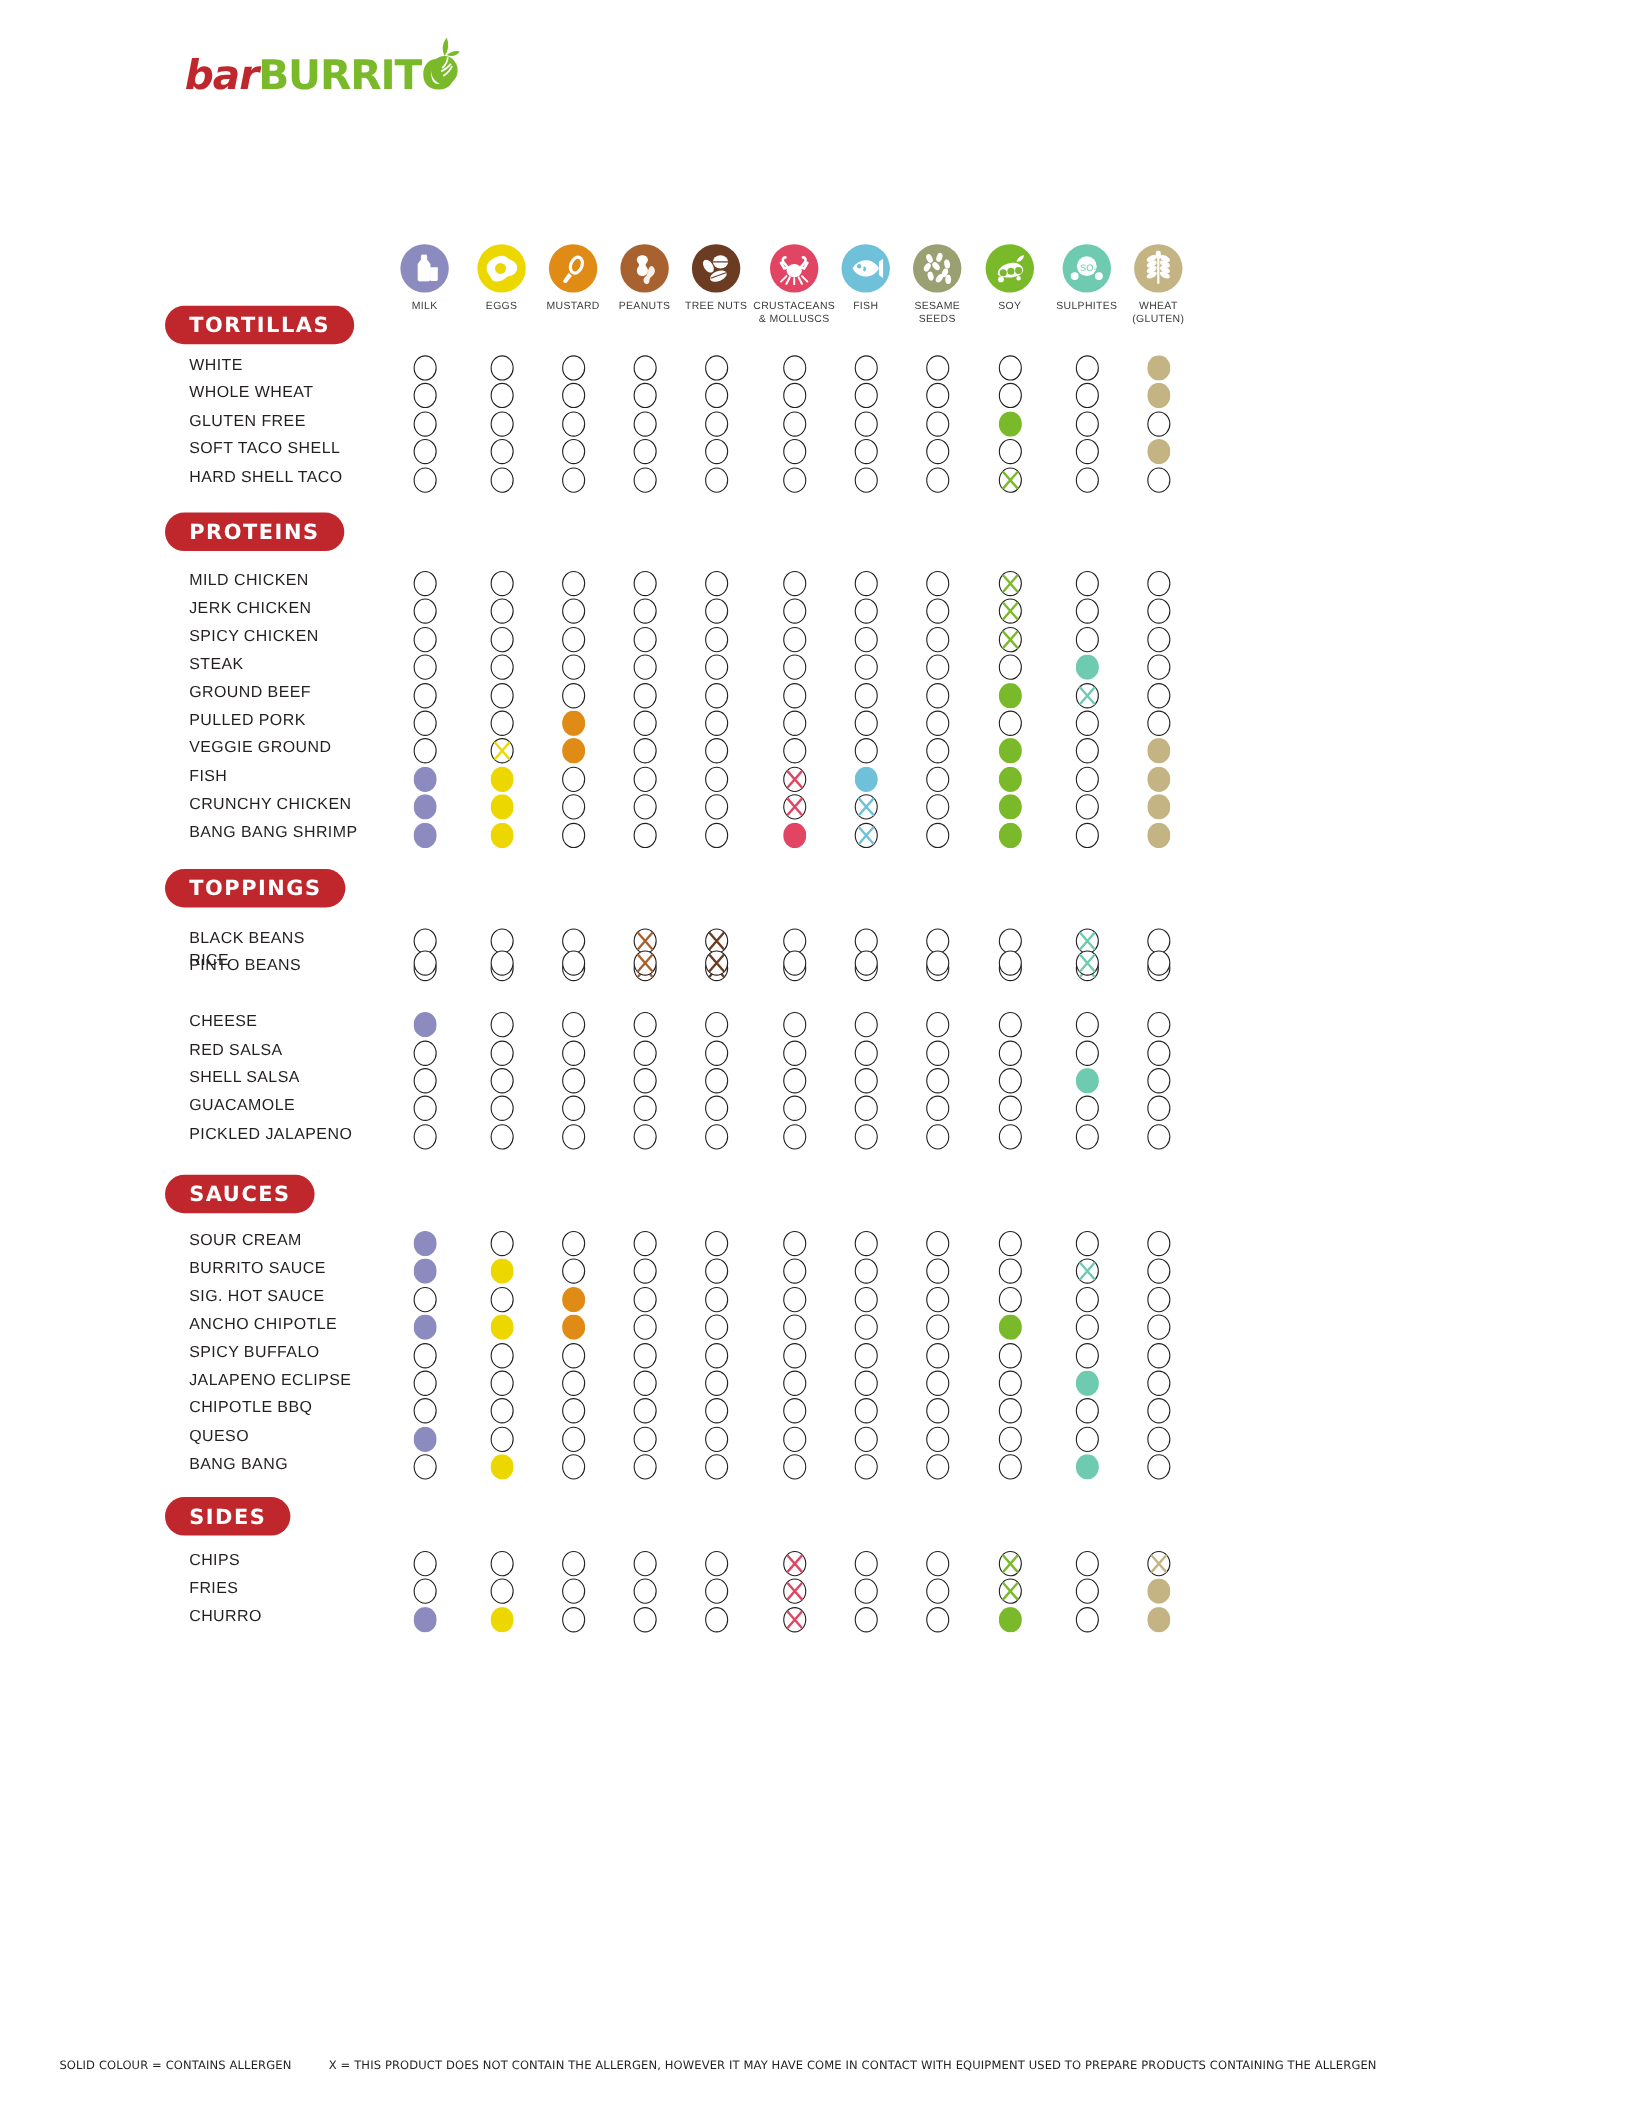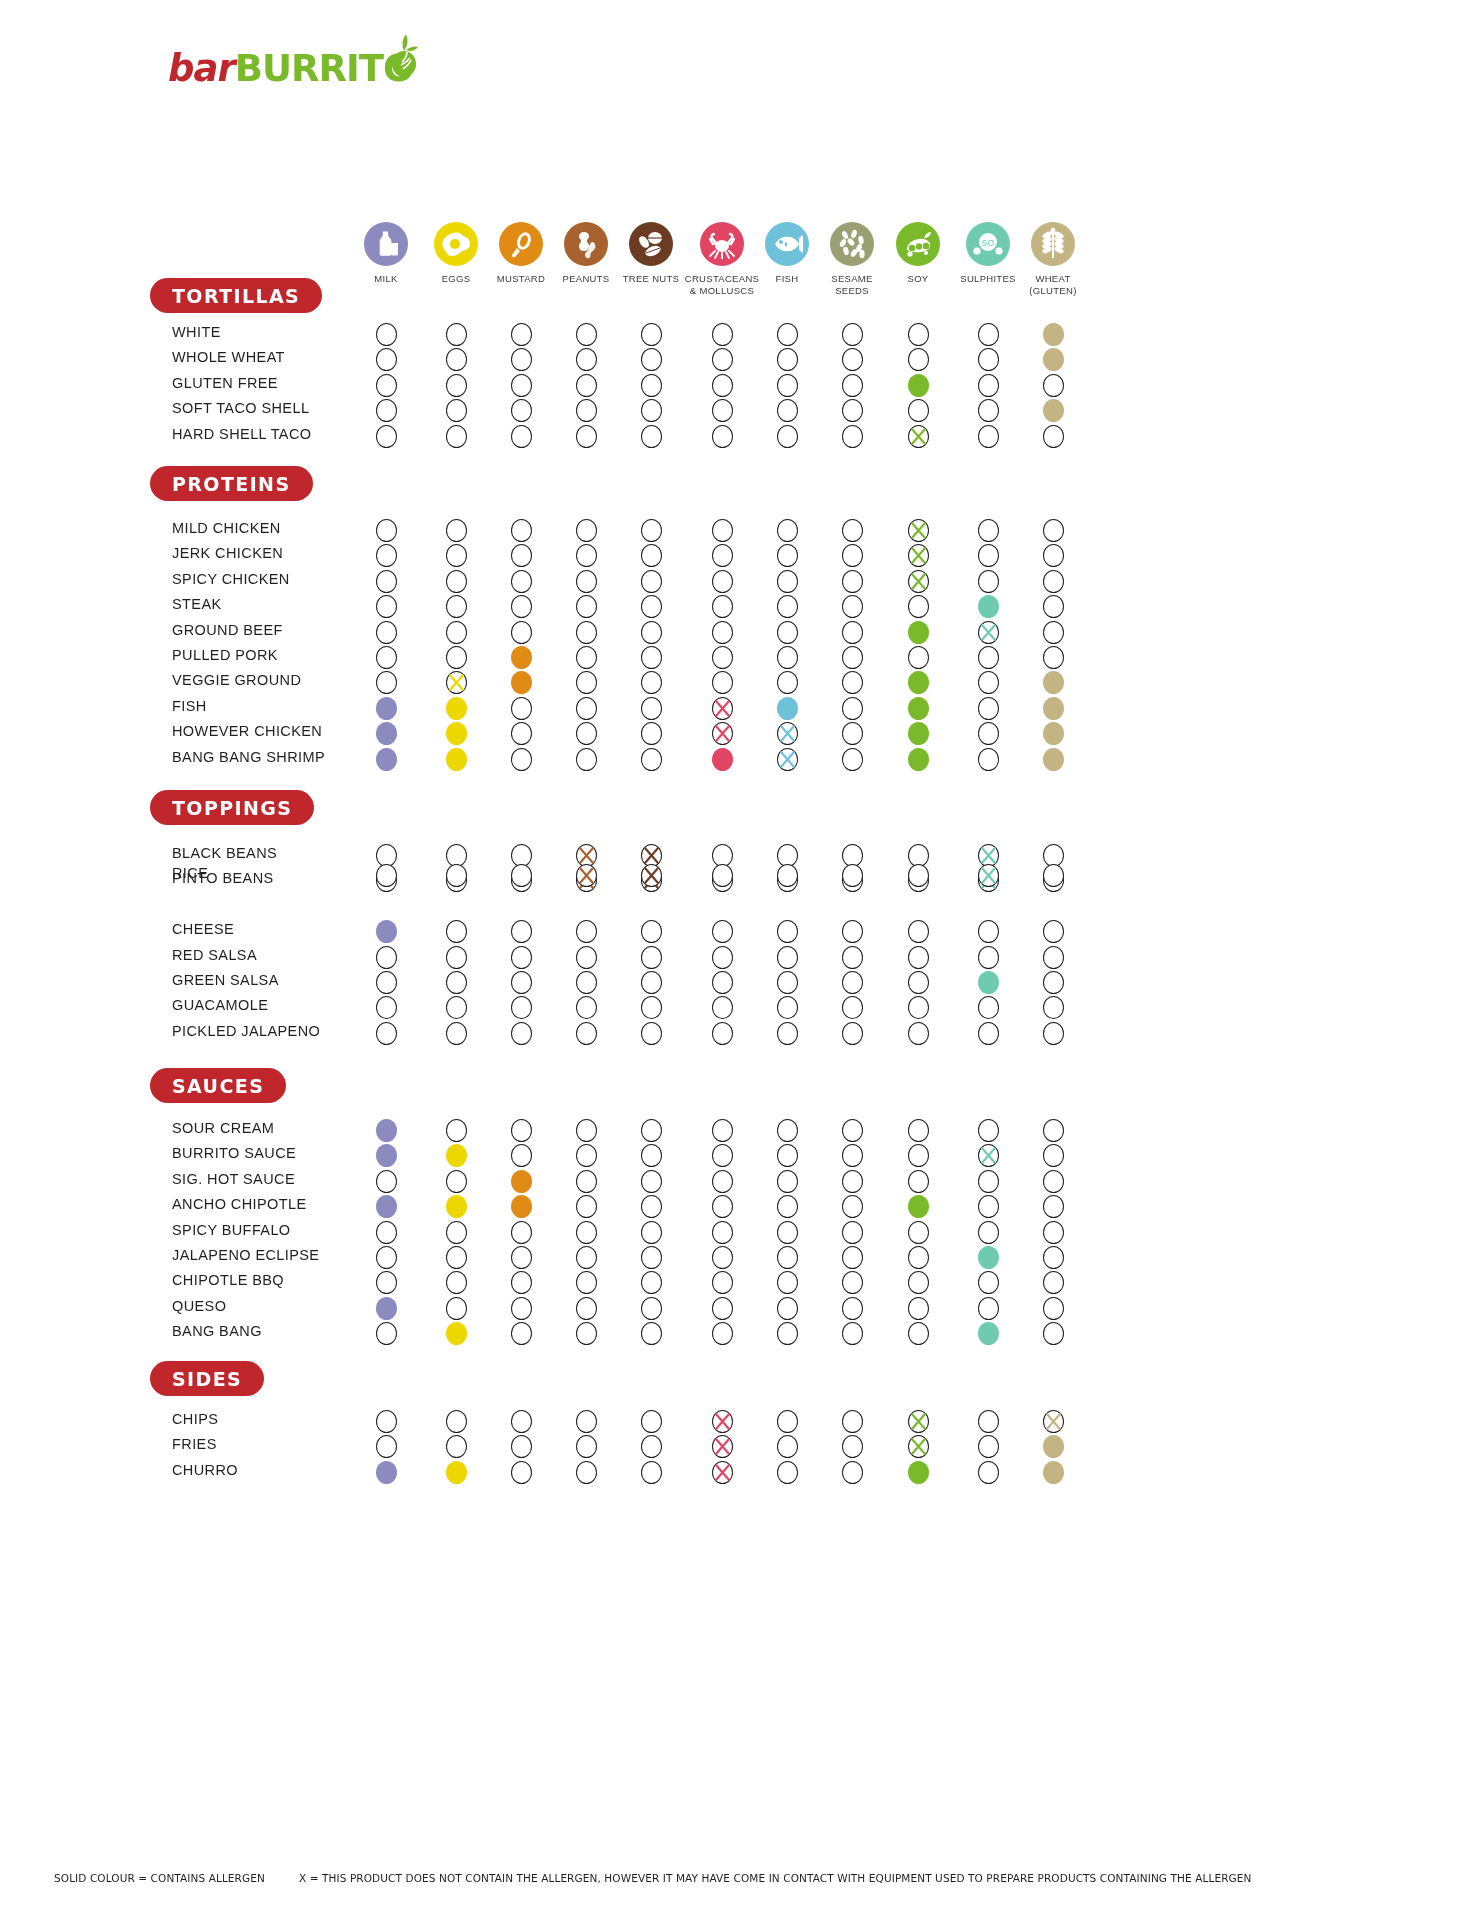--- a/index.html
+++ b/index.html
@@ -508,21 +508,21 @@
             </svg>
           </span>
         </div>
         <div class="cell filled" style="left: 776.5px; background: rgb(110, 193, 217);"></div>
         <div class="cell" style="left: 841.5px;"></div>
         <div class="cell filled" style="left: 907.5px; background: rgb(122, 185, 41);"></div>
         <div class="cell" style="left: 977.5px;"></div>
         <div class="cell filled" style="left: 1042.5px; background: rgb(196, 180, 132);"></div>
       </div>
       <div class="row" style="top: 721.2px;">
-        <div class="row-label">HOWEVER CHICKEN</div>
+        <div class="row-label">CRUNCHY CHICKEN</div>
         <div class="cell filled" style="left: 375.5px; background: rgb(139, 139, 191);"></div>
         <div class="cell filled" style="left: 445.5px; background: rgb(236, 216, 0);"></div>
         <div class="cell" style="left: 510.5px;"></div>
         <div class="cell" style="left: 575.5px;"></div>
         <div class="cell" style="left: 640.5px;"></div>
         <div class="cell" style="left: 711.5px;">
           <span class="x">
           <svg viewBox="0 0 21 23">
               <path d="M3.5 3.5 L17.5 19.5 M17.5 3.5 L3.5 19.5" stroke="#e24563" stroke-width="2.4" stroke-linecap="round"></path>
             </svg>
@@ -681,21 +681,21 @@
         <div class="cell" style="left: 575.5px;"></div>
         <div class="cell" style="left: 640.5px;"></div>
         <div class="cell" style="left: 711.5px;"></div>
         <div class="cell" style="left: 776.5px;"></div>
         <div class="cell" style="left: 841.5px;"></div>
         <div class="cell" style="left: 907.5px;"></div>
         <div class="cell" style="left: 977.5px;"></div>
         <div class="cell" style="left: 1042.5px;"></div>
       </div>
       <div class="row" style="top: 970px;">
-        <div class="row-label">GREEN SALSA</div>
+        <div class="row-label">SHELL SALSA</div>
         <div class="cell" style="left: 375.5px;"></div>
         <div class="cell" style="left: 445.5px;"></div>
         <div class="cell" style="left: 510.5px;"></div>
         <div class="cell" style="left: 575.5px;"></div>
         <div class="cell" style="left: 640.5px;"></div>
         <div class="cell" style="left: 711.5px;"></div>
         <div class="cell" style="left: 776.5px;"></div>
         <div class="cell" style="left: 841.5px;"></div>
         <div class="cell" style="left: 907.5px;"></div>
         <div class="cell filled" style="left: 977.5px; background: rgb(110, 203, 176);"></div>

